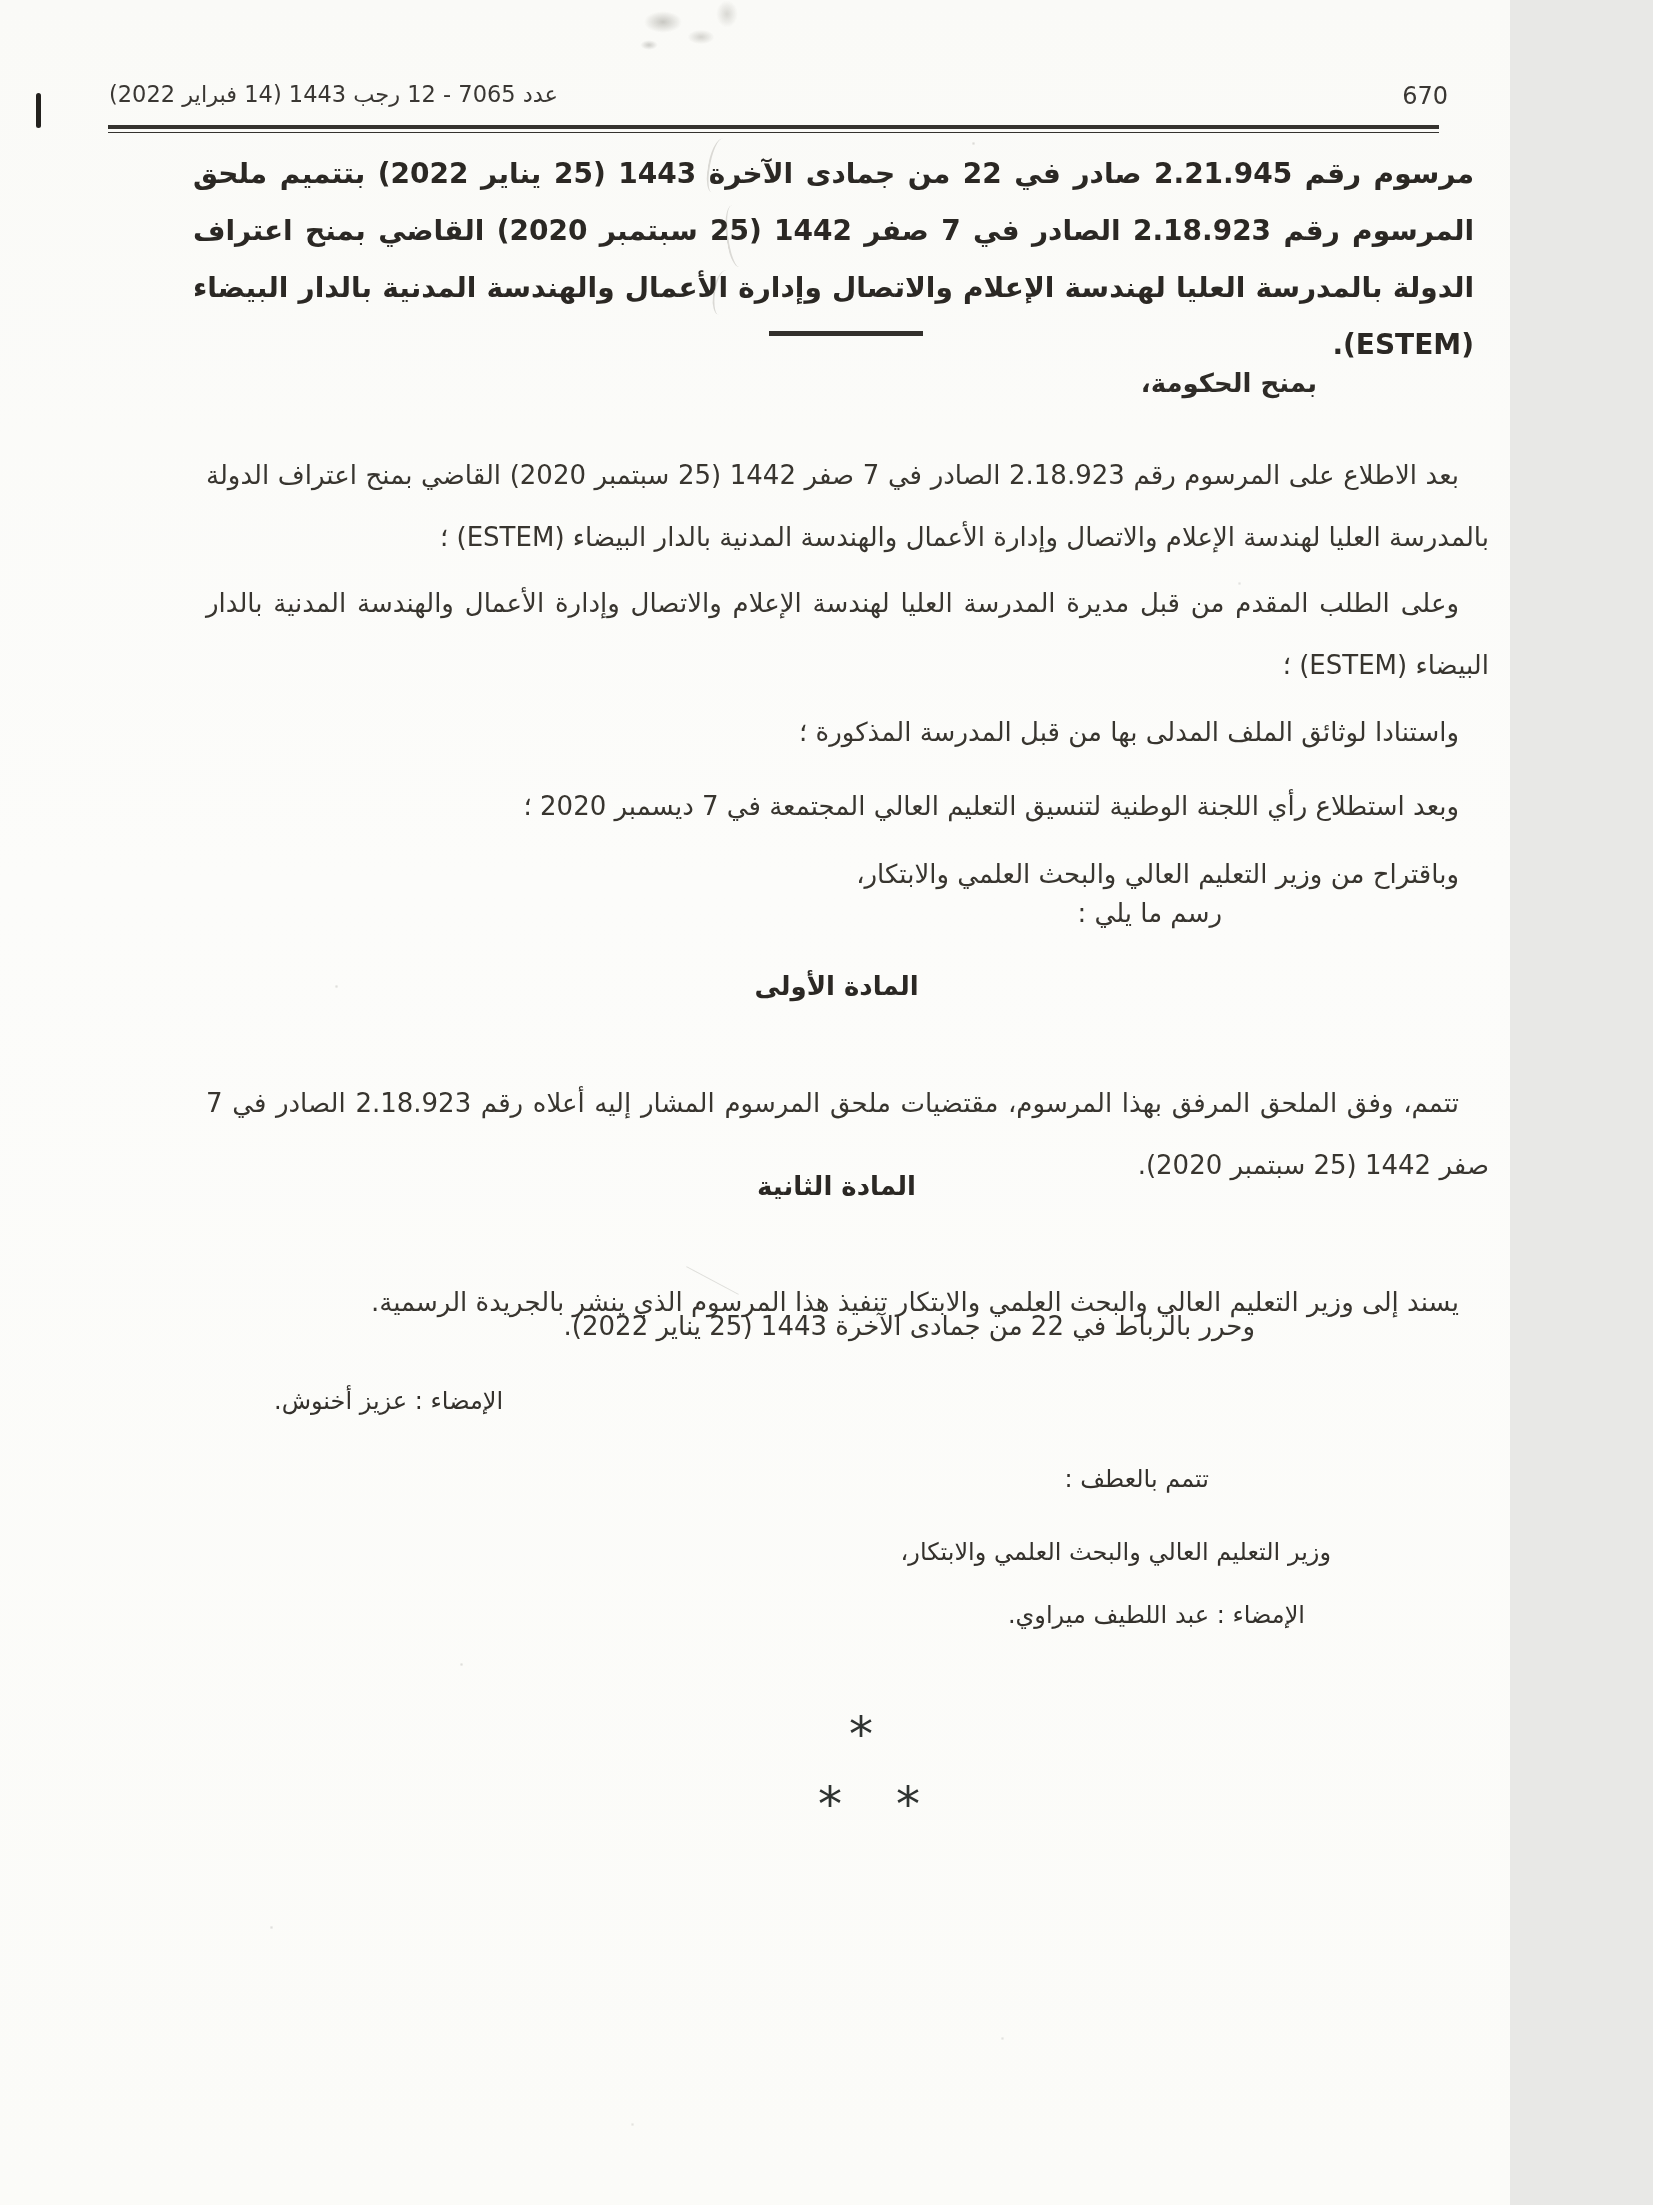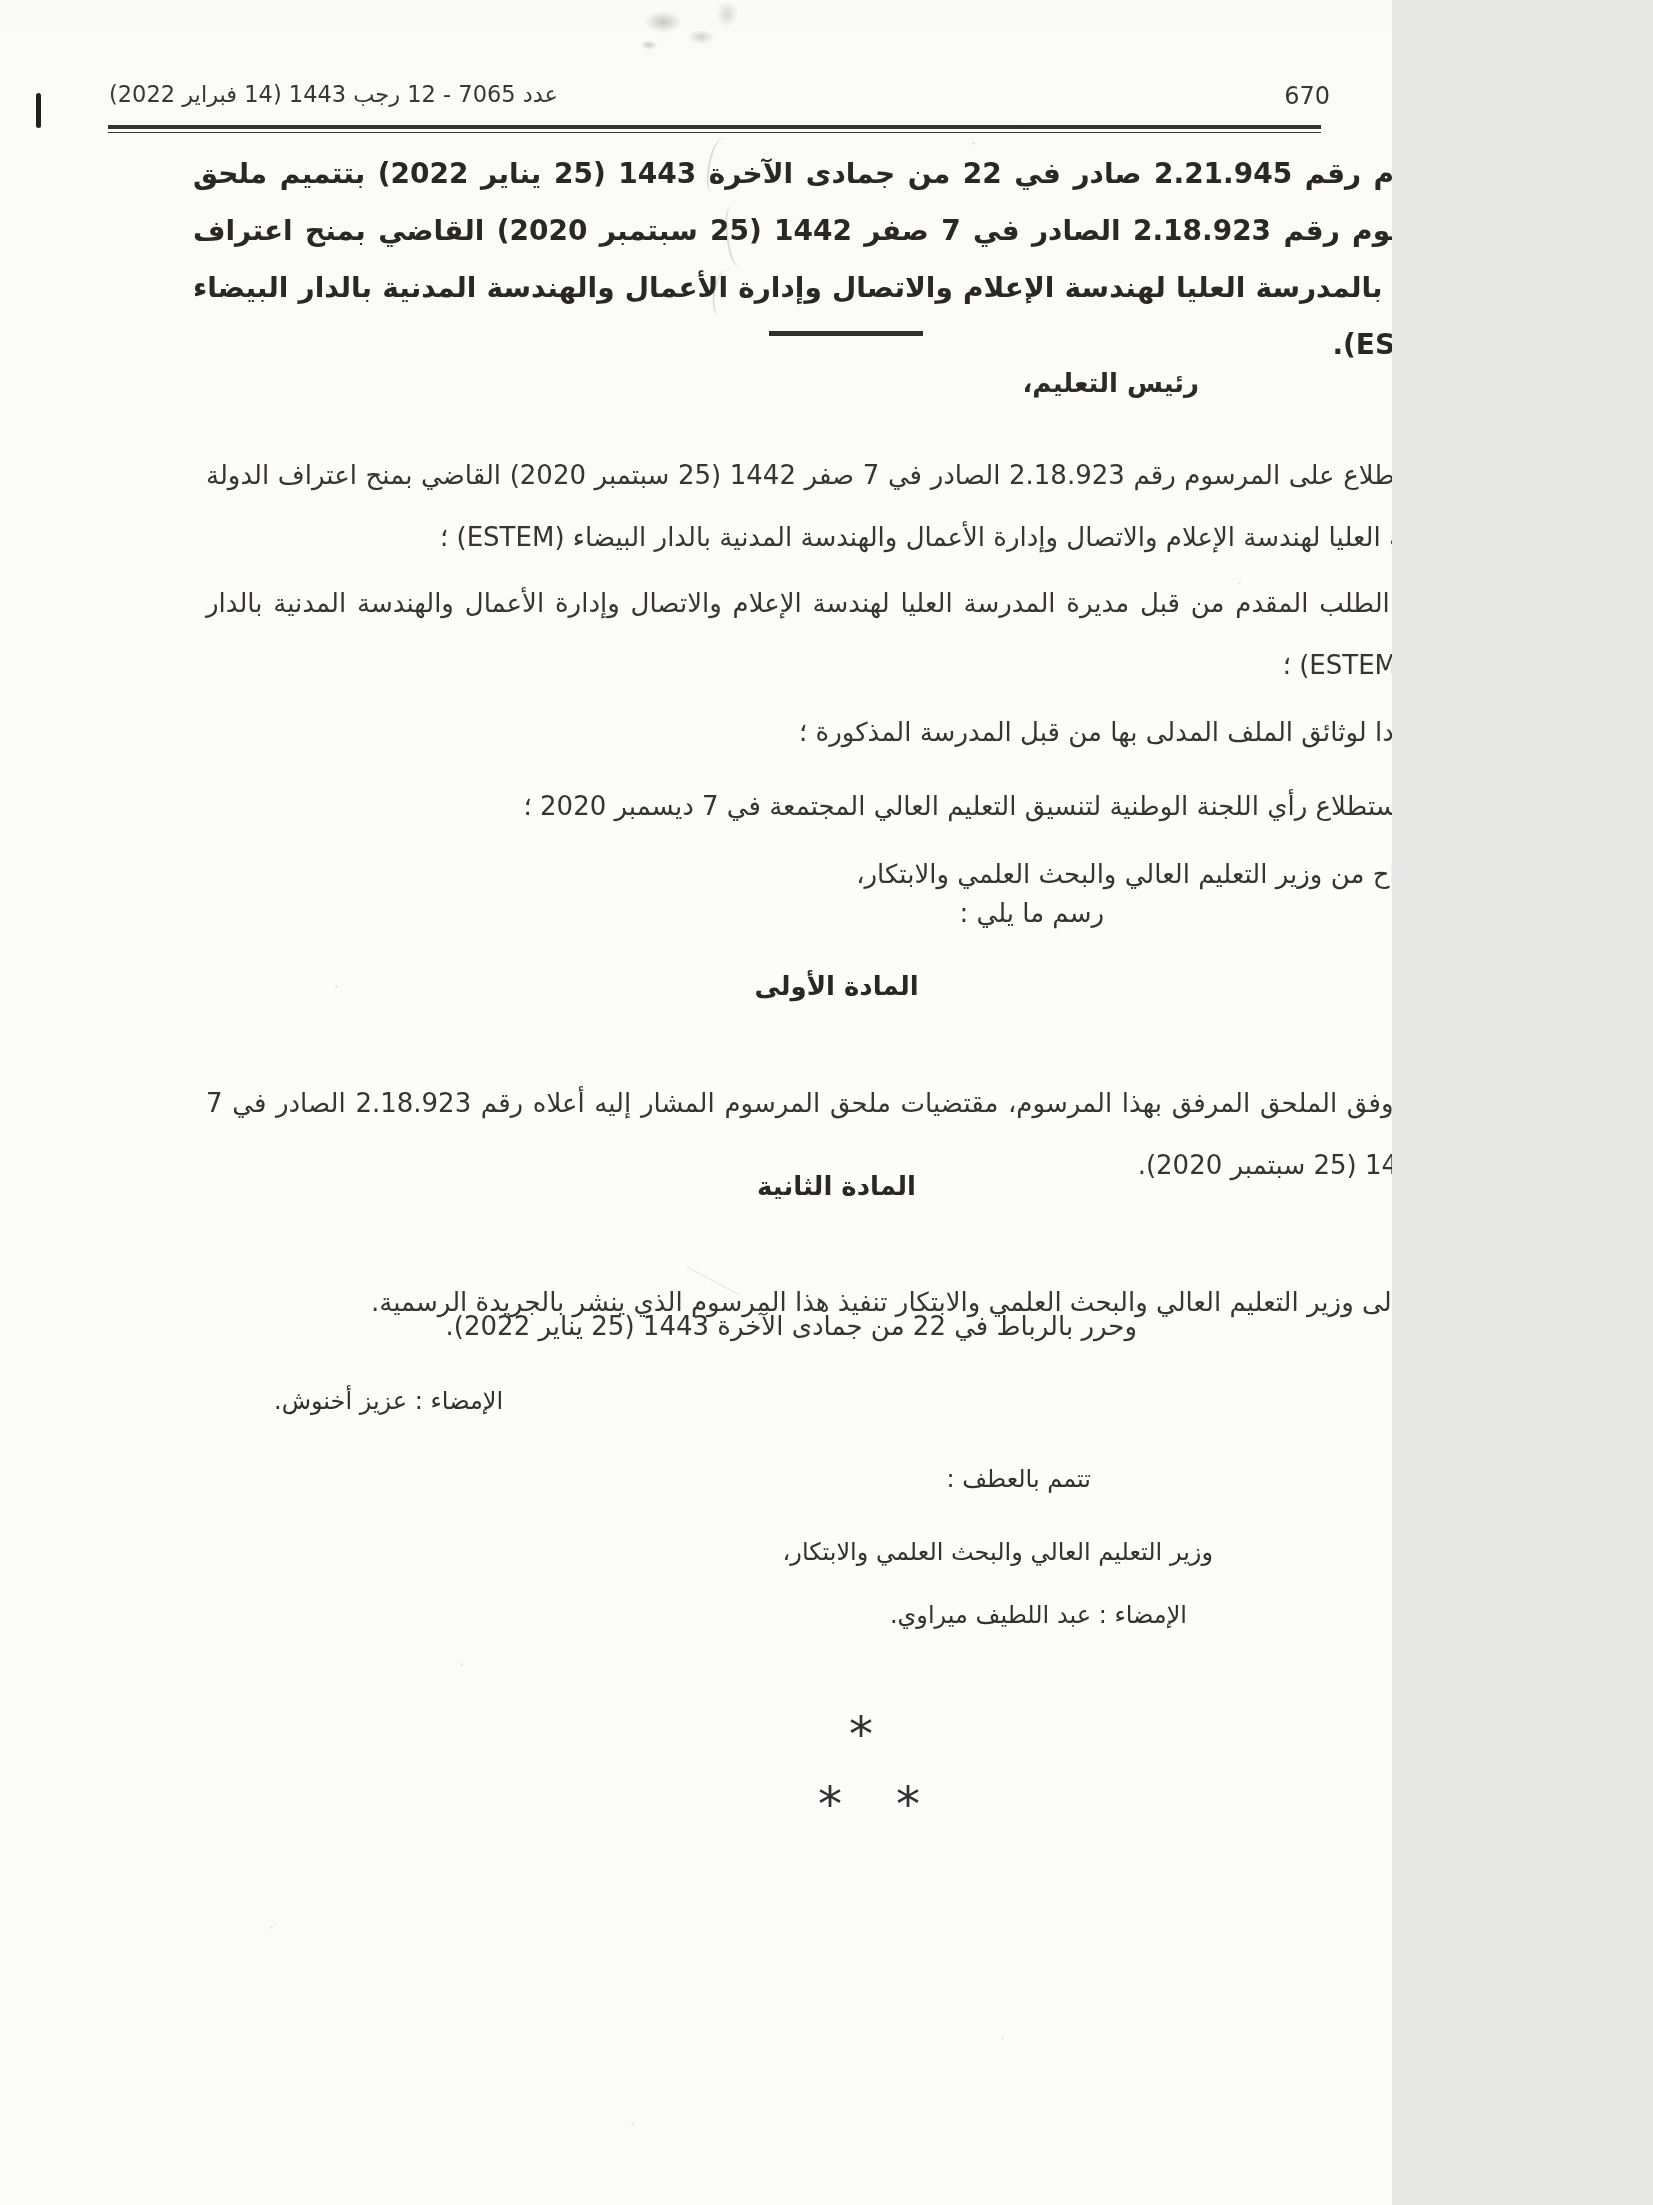--- a/index.html
+++ b/index.html
@@ -1,18 +1,18 @@
 <!DOCTYPE html>
 <html lang="ar" style="font-size:10.3px"><head>
 <meta charset="utf-8">
 <style>
   html,body{margin:0;padding:0;background:#e8e8e6;}
   .page{
     position:relative;
-    width:1392px;height:2205px;
+    width:1510px;height:2205px;
     background:linear-gradient(180deg,#fafaf7 0%,#fcfcfa 40%,#fbfbf8 100%);
     font-family:"DejaVu Sans",sans-serif;
     color:#363330;
     direction:rtl;
     overflow:hidden;
   }
   .abs{position:absolute;}
 
   
   #issue-info{left:109px;top:81px;font-size:22.5px;white-space:nowrap;color:#3a3733;}
@@ -78,21 +78,21 @@
 
 <div class="page">
 
   <div class="abs" id="issue-info">عدد 7065 - 12 رجب 1443 (14 فبراير 2022)</div>
   <div class="abs" id="page-number">670</div>
   <div class="abs" id="header-rule"></div>
 
   <div class="abs" id="decree-title">مرسوم رقم 2.21.945 صادر في 22 من جمادى الآخرة 1443 (25 يناير 2022) بتتميم ملحق المرسوم رقم 2.18.923 الصادر في 7 صفر 1442 (25 سبتمبر 2020) القاضي بمنح اعتراف الدولة بالمدرسة العليا لهندسة الإعلام والاتصال وإدارة الأعمال والهندسة المدنية بالدار البيضاء (ESTEM).</div>
   <div class="abs" id="title-divider"></div>
 
-  <div class="abs" id="opening">رئيس التعليم،</div>
+  <div class="abs" id="opening">بمنح الحكومة،</div>
   <p class="abs para" id="p1">بعد الاطلاع على المرسوم رقم 2.18.923 الصادر في 7 صفر 1442 (25 سبتمبر 2020) القاضي بمنح اعتراف الدولة بالمدرسة العليا لهندسة الإعلام والاتصال وإدارة الأعمال والهندسة المدنية بالدار البيضاء (ESTEM) ؛</p>
   <p class="abs para" id="p2">وعلى الطلب المقدم من قبل مديرة المدرسة العليا لهندسة الإعلام والاتصال وإدارة الأعمال والهندسة المدنية بالدار البيضاء (ESTEM) ؛</p>
   <p class="abs para" id="p3">واستنادا لوثائق الملف المدلى بها من قبل المدرسة المذكورة ؛</p>
   <p class="abs para" id="p4">وبعد استطلاع رأي اللجنة الوطنية لتنسيق التعليم العالي المجتمعة في 7 ديسمبر 2020 ؛</p>
   <p class="abs para" id="p5">وباقتراح من وزير التعليم العالي والبحث العلمي والابتكار،</p>
   <div class="abs" id="enactment">رسم ما يلي :</div>
 
   <div class="abs article-heading" id="h1">المادة الأولى</div>
   <p class="abs para" id="a1">تتمم، وفق الملحق المرفق بهذا المرسوم، مقتضيات ملحق المرسوم المشار إليه أعلاه رقم 2.18.923 الصادر في 7 صفر 1442 (25 سبتمبر 2020).</p>
   <div class="abs article-heading" id="h2">المادة الثانية</div>

